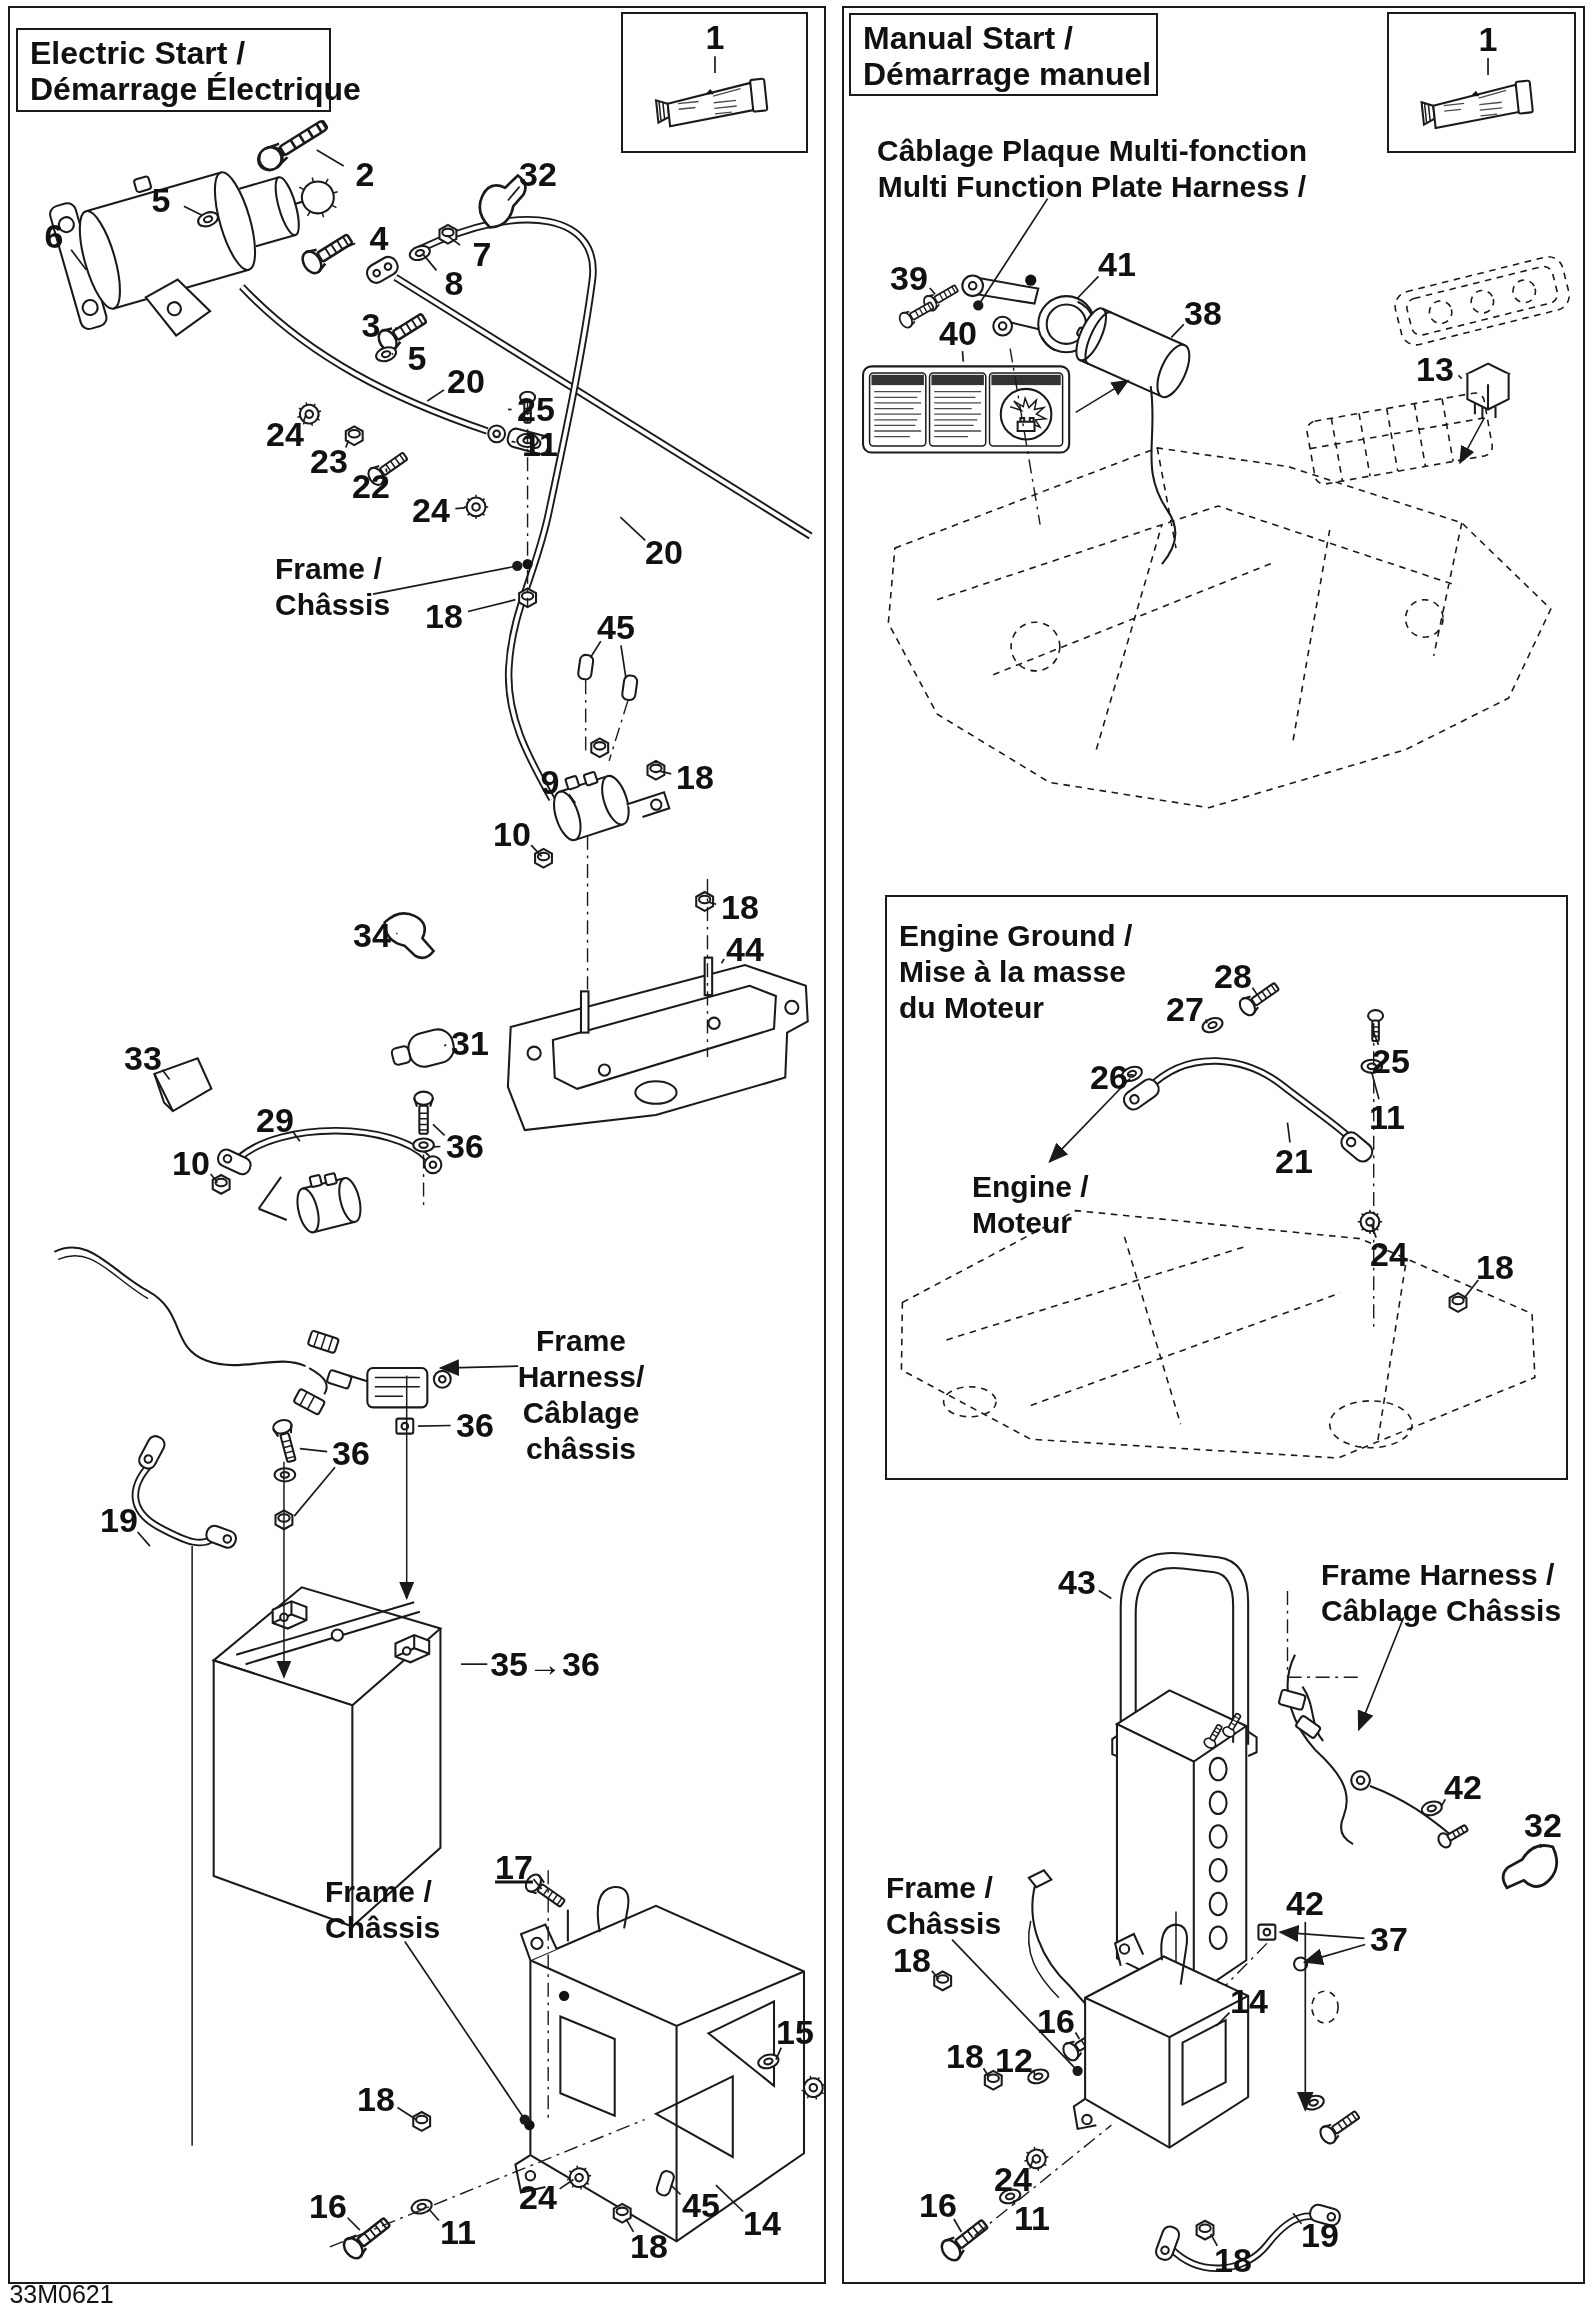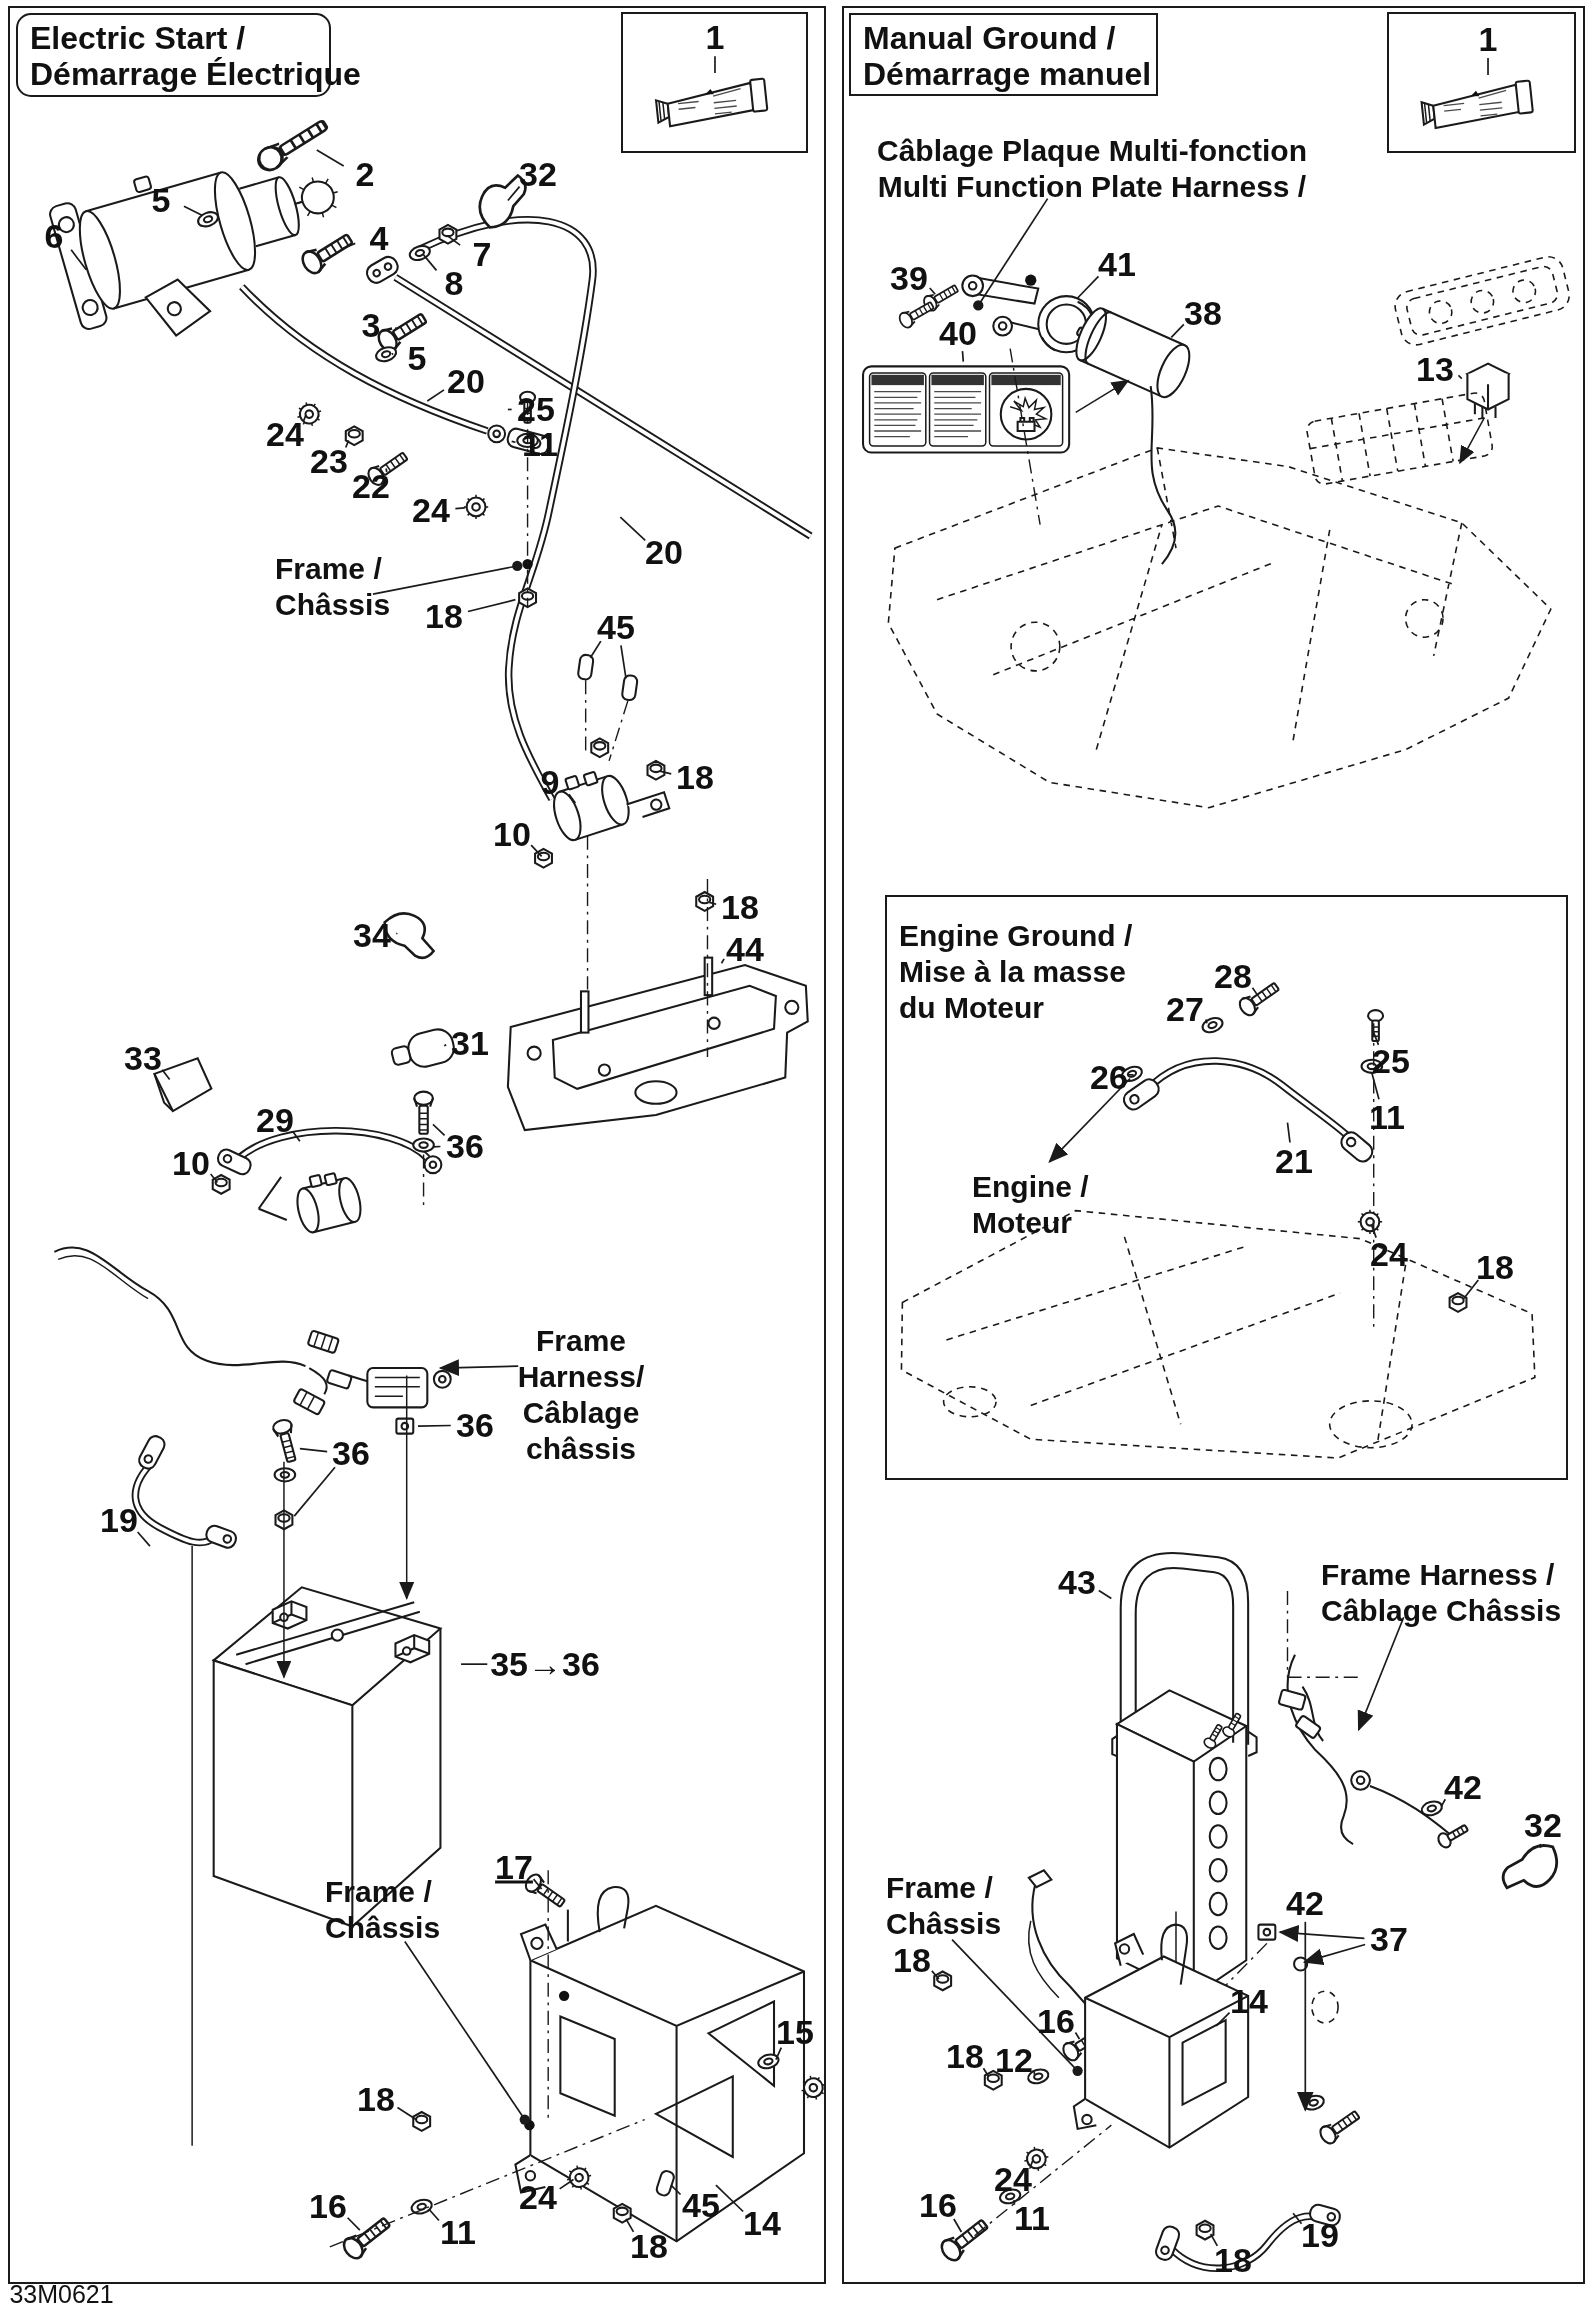--- a/index.html
+++ b/index.html
@@ -3,21 +3,21 @@
 <meta charset="utf-8">
 <style>
   html,body{margin:0;padding:0;background:#dcdcdc;}
   .page{position:relative;width:1593px;height:2306px;background:#fff;
         font-family:"Liberation Sans",sans-serif;color:#111;overflow:hidden;}
   .panel{position:absolute;border:2.3px solid #1a1a1a;background:#fff;box-sizing:border-box;}
   #panel-left{left:7.5px;top:5.6px;width:818px;height:2278px;}
   #panel-right{left:842px;top:5.6px;width:743px;height:2278px;}
   .titlebox{position:absolute;border:2.3px solid #1a1a1a;background:#fff;box-sizing:border-box;
             padding:4.7px 12px;font-size:32px;font-weight:bold;line-height:1.13;white-space:nowrap;}
-  #tb-left{left:16px;top:13px;width:315px;height:84px;border-radius:15px;}
+  #tb-left{left:16px;top:28px;width:315px;height:84px;}
   #tb-right{left:849px;top:13px;width:309px;height:83px;}
   .sealbox{position:absolute;border:2.3px solid #1a1a1a;background:#fff;box-sizing:border-box;}
   #seal-left{left:621px;top:12px;width:187px;height:141px;}
   #seal-right{left:1387px;top:12px;width:189px;height:141px;}
   #groundbox{position:absolute;left:885px;top:895px;width:683px;height:585px;
              border:2.3px solid #1a1a1a;box-sizing:border-box;}
   svg.lay{position:absolute;left:0;top:0;}
   .c{position:absolute;transform:translate(-50%,-50%);font-size:34px;font-weight:bold;
      white-space:nowrap;letter-spacing:0px;}
   .note{position:absolute;font-size:30px;font-weight:bold;line-height:1.2;white-space:nowrap;}
@@ -41,21 +41,21 @@
 
   <div class="panel" id="panel-left"></div>
   <div class="panel" id="panel-right"></div>
   <div id="groundbox"></div>
 
   <div class="titlebox" id="tb-left">
     <div>Electric Start /</div>
     <div>Démarrage Électrique</div>
   </div>
   <div class="titlebox" id="tb-right">
-    <div>Manual Ground /</div>
+    <div>Manual Start /</div>
     <div>Démarrage manuel</div>
   </div>
 
   <div class="sealbox" id="seal-left"></div>
   <div class="sealbox" id="seal-right"></div>
 
   <svg class="lay" width="1593" height="2306" viewBox="0 0 1700 2461">
     <defs>
       <g id="g-bolt">
           <ellipse class="s" cx="-18" cy="0" rx="7" ry="10"></ellipse>

